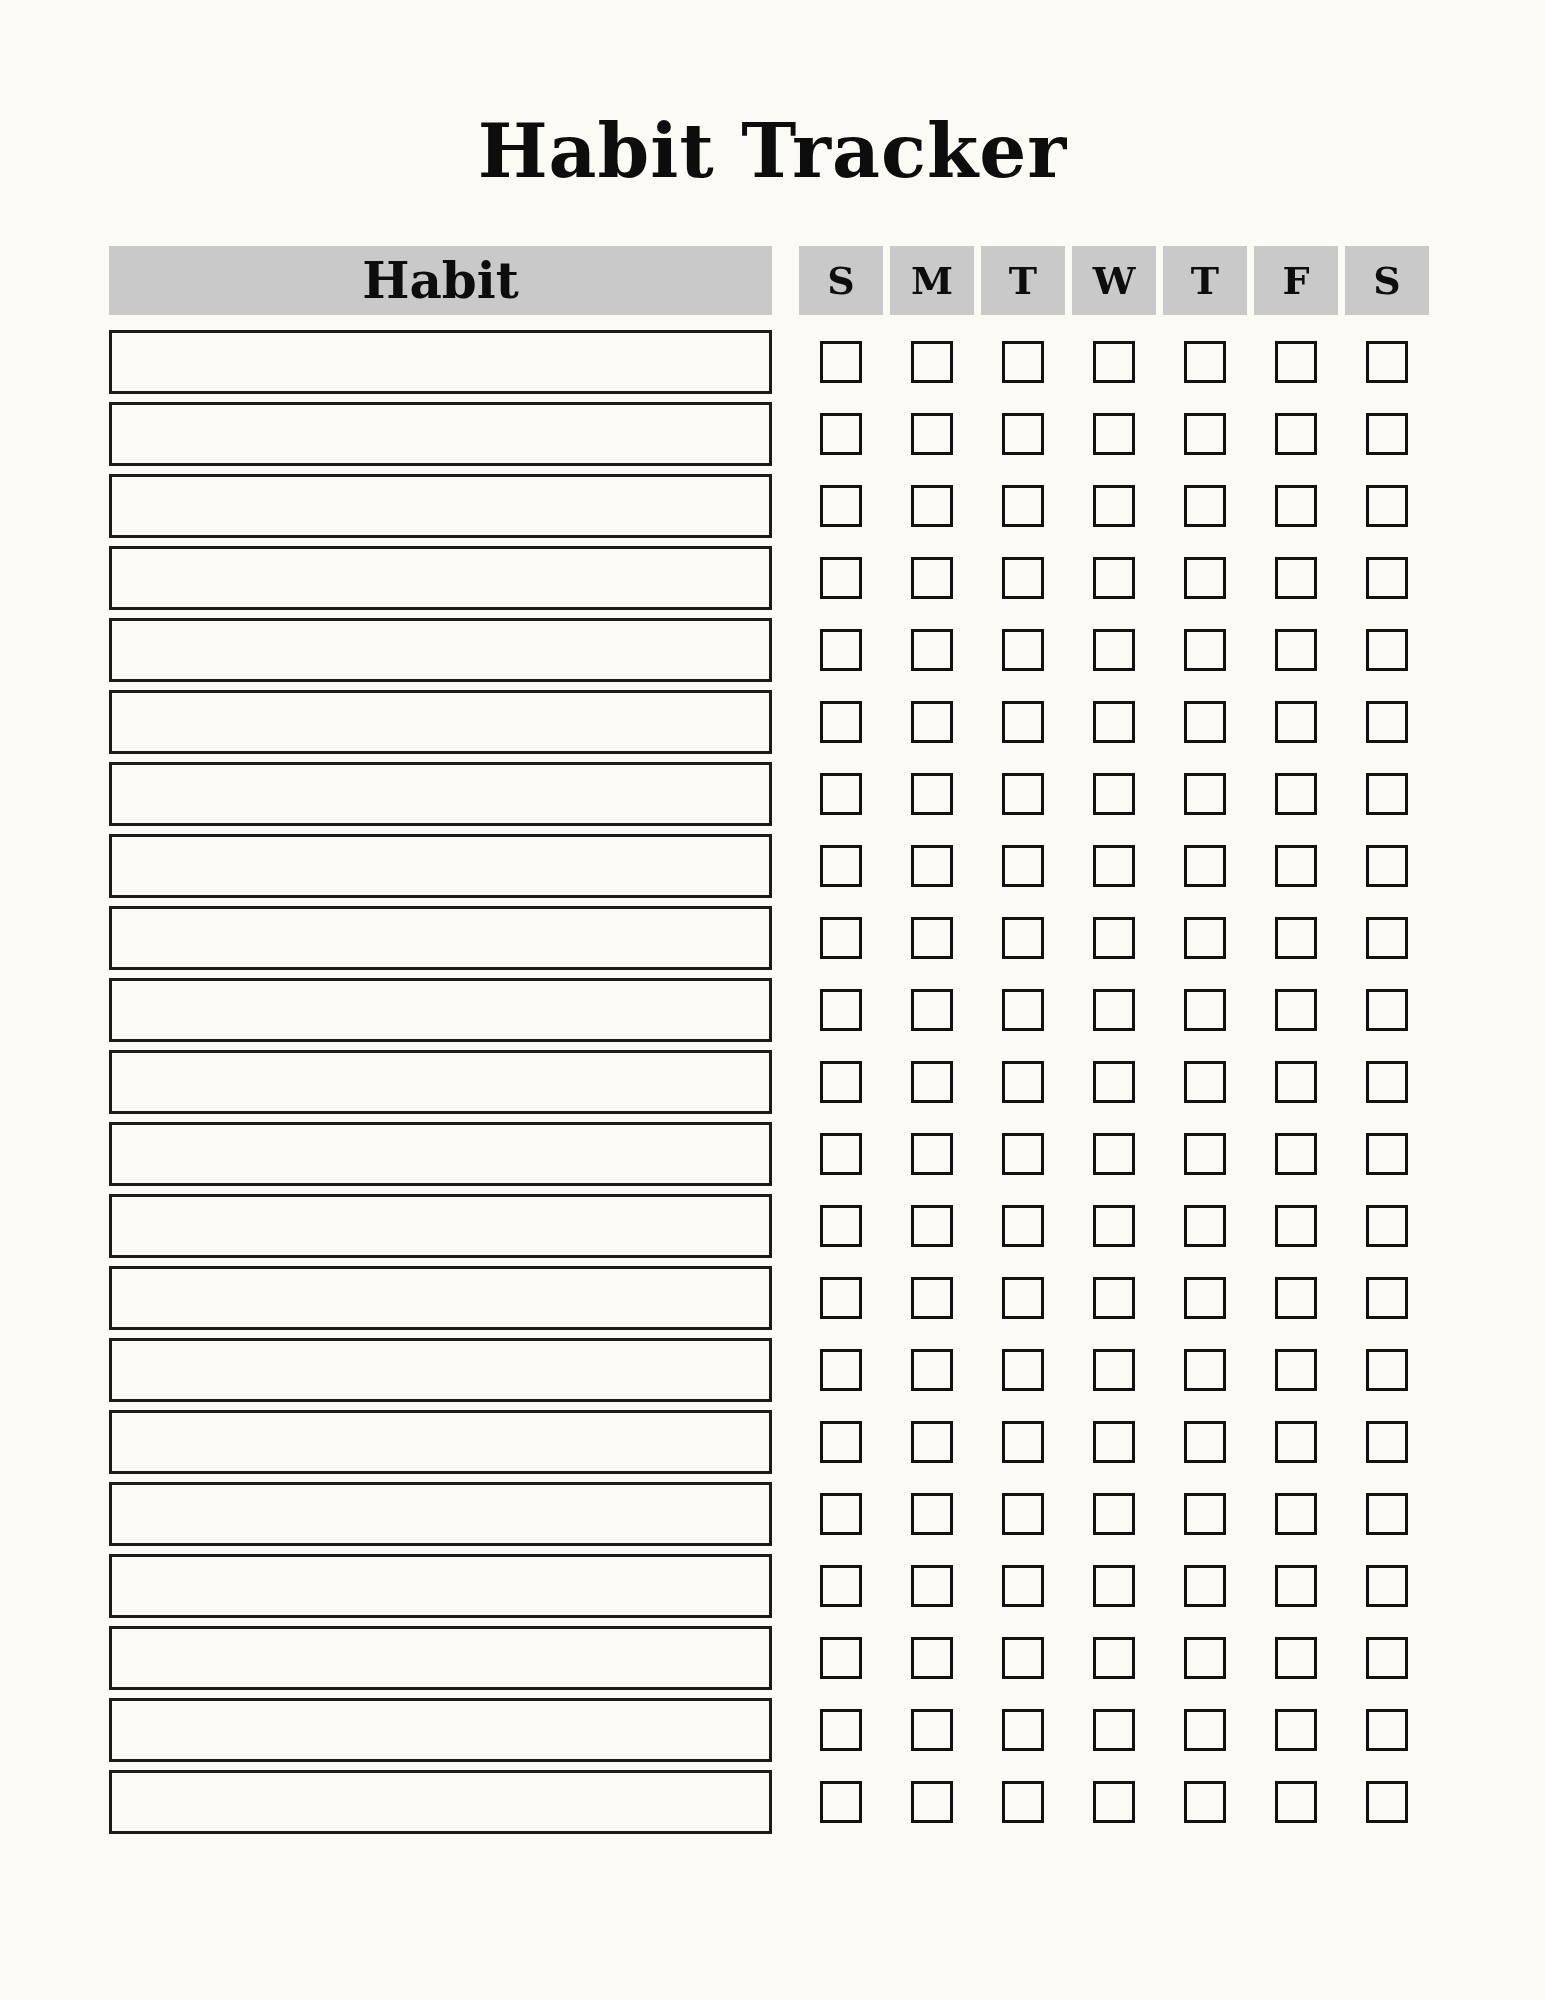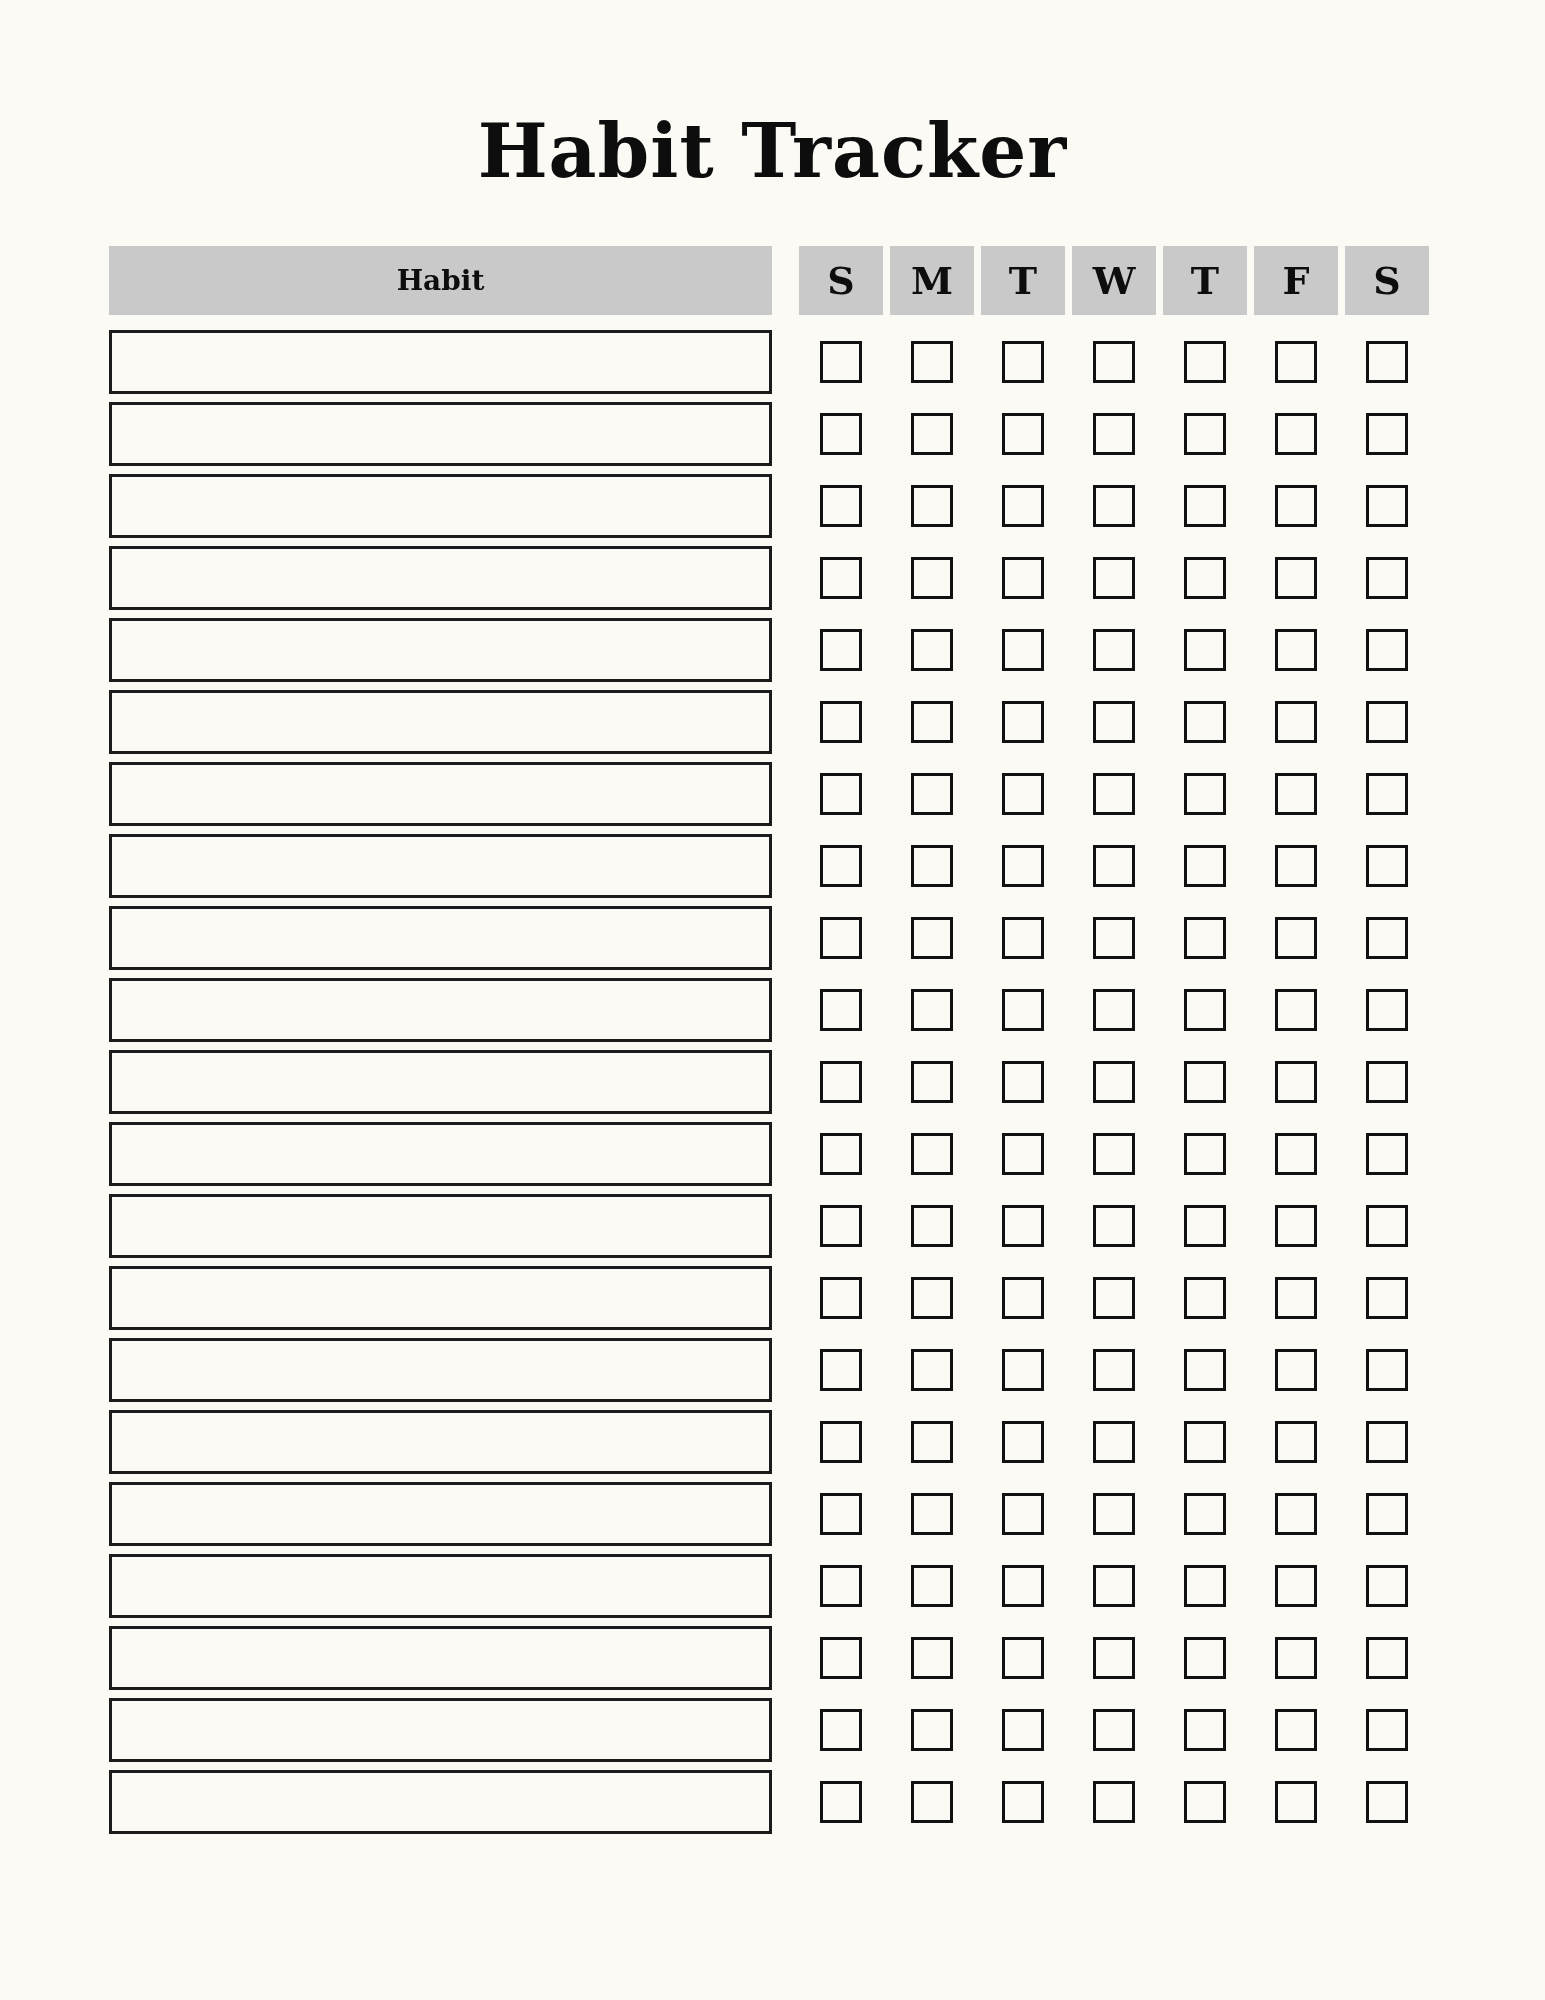--- a/index.html
+++ b/index.html
@@ -46,21 +46,21 @@
     margin-bottom: 15px;
   }
   .habit-header {
     width: 663px;
     margin-right: 27px;
     background: var(--header-bg, #c9c9c9);
     display: flex;
     align-items: center;
     justify-content: center;
     font-weight: bold;
-    font-size: 28px;
+    font-size: 50px;
     color: #0d0d0d;
   }
   .day-headers {
     display: flex;
     gap: 7px;
   }
   .day-header {
     width: 84px;
     background: var(--header-bg, #c9c9c9);
     display: flex;

